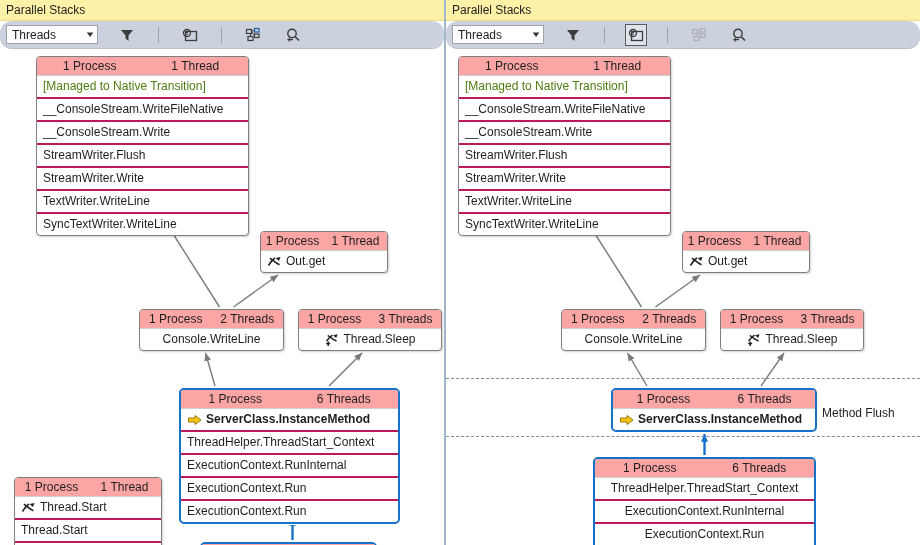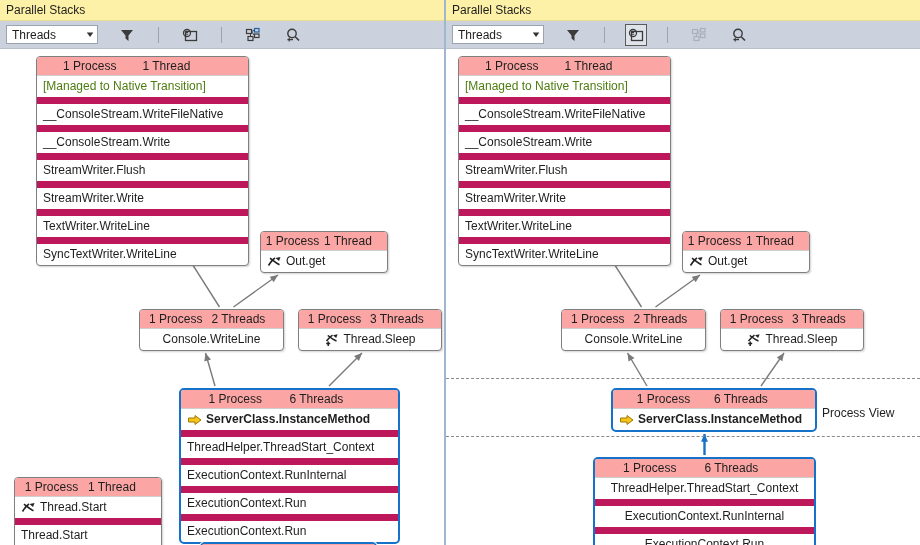--- a/index.html
+++ b/index.html
@@ -22,20 +22,21 @@
     display:flex;align-items:center;
     padding-left:6px;
     font-size:12px;color:#1e1e1e;
     border-bottom:1px solid #e8dc90;
   }
   .toolbar{
     height:27px;background:#ccd2dd;
     display:flex;align-items:center;
     padding-left:6px;gap:18px;
     border-bottom:1px solid #b9c0cc;
+    border-radius:12px;
   }
   .combo{
     width:92px;height:19px;background:#fff;border:1px solid #9aa3ae;
     display:flex;align-items:center;justify-content:space-between;
     padding:0 3px 0 5px;font-size:12px;box-sizing:border-box;
   }
   .combo .caret{font-size:8px;color:#333;transform:scaleX(1.4);}
   .tbbtn{
     width:22px;height:22px;display:flex;align-items:center;justify-content:center;
     box-sizing:border-box;border:1px solid transparent;
@@ -62,27 +63,27 @@
   }
   .node-hdr{
     background:#fca5a5;
     display:flex;align-items:center;
     height:18px;font-size:12px;
     border-bottom:1px solid #cfcfcf;
     border-radius:3px 3px 0 0;
   }
   .node.sel .node-hdr{border-radius:2px 2px 0 0;}
   .hdr-proc{flex:1;text-align:center;}
-  .hdr-thr{flex:1;}
+  .hdr-thr{flex:1;text-align:center;}
   .frames{display:block;}
   .frame{
     height:21px;line-height:21px;
     display:flex;align-items:center;
     padding-left:6px;
-    border-top:7px solid #be185d;
+    border-top:2px solid #be185d;
     font-size:12px;white-space:nowrap;
   }
   .frame:first-child{border-top:none;}
   .frame.muted{color:#4d7c0f;}
   .frame.bold{font-weight:bold;}
   .frame .ftext{display:inline-block;}
   .ico{width:16px;height:14px;display:inline-block;margin-right:3px;flex:0 0 16px;}
   .ico.none{width:0;margin:0;flex:0 0 0;}
   .ico svg{display:block;}
   .frame.center{justify-content:center;padding-left:0;padding-right:0;}
@@ -490,15 +491,15 @@
             <span class="ftext">ExecutionContext.Run</span>
           </div>
           <div class="frame center">
             <span class="ico none"></span>
             <span class="ftext">ExecutionContext.Run</span>
           </div>
         </div>
       </div>
       <div class="dashline" style="left: 0px; top: 330px; width: 474px;"></div>
       <div class="dashline" style="left: 0px; top: 388px; width: 474px;"></div>
-      <div class="methodview-label" style="left: 376px; top: 358px;">Process View</div>
+      <div class="methodview-label" style="left: 376px; top: 358px;">Method Flush</div>
     </div>
   </div>
 
 </body></html>

